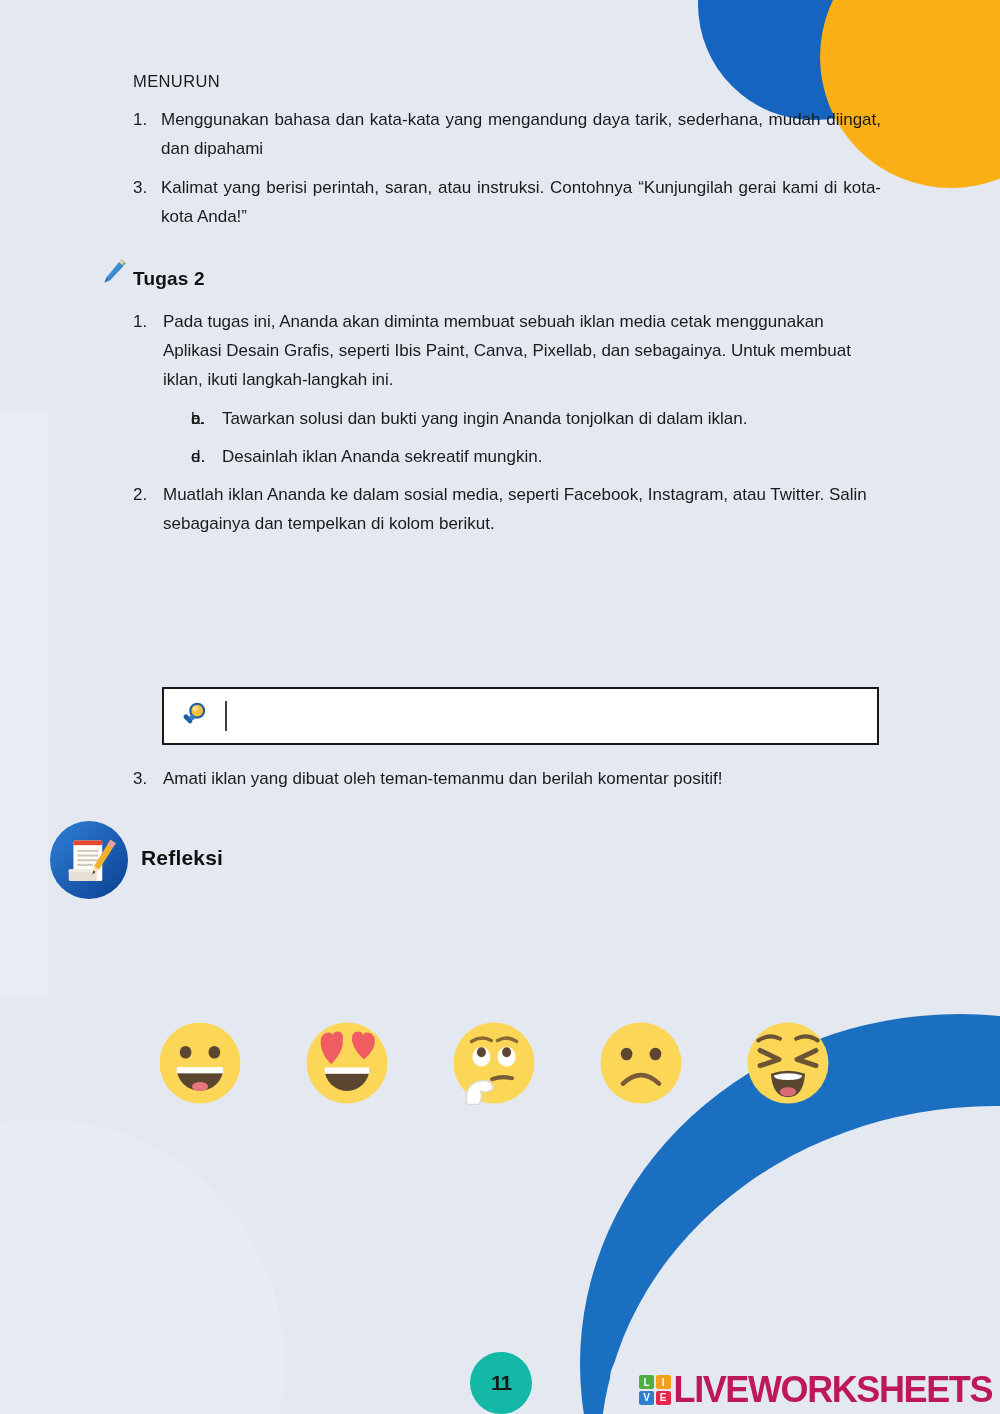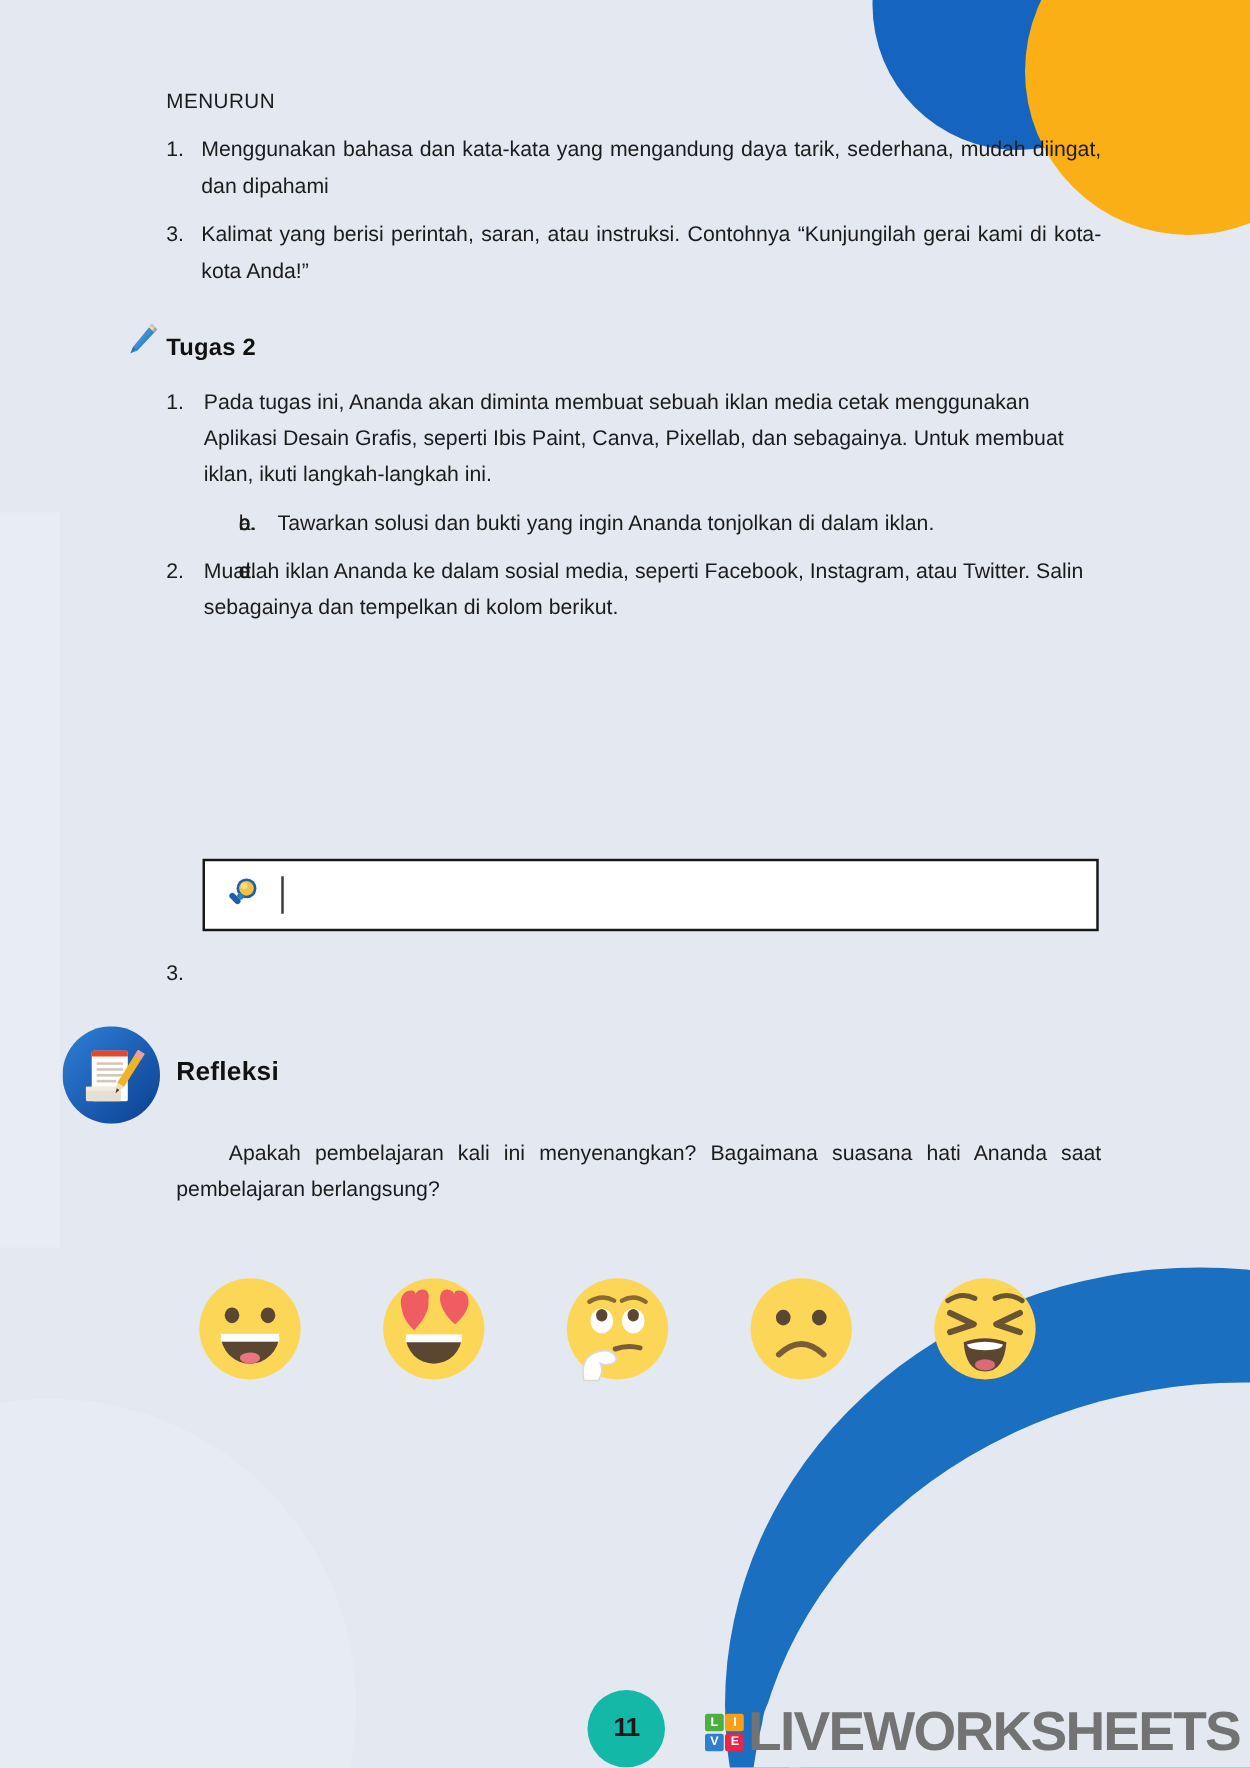--- a/index.html
+++ b/index.html
@@ -165,21 +165,21 @@
   .lw-cell{
     display:flex;align-items:center;justify-content:center;
     font-size:10px;font-weight:bold;color:#fff;border-radius:2px;
     font-family:"Liberation Sans", sans-serif;
   }
   .lw-l{background:#4caf3f;}
   .lw-i{background:#f6a01a;}
   .lw-v{background:#2f7fd1;}
   .lw-e{background:#e8254a;}
   .lw-word{
-    font-size:44px;font-weight:bold;color:#737373;
+    font-size:36px;font-weight:bold;color:#be185d;
     letter-spacing:-1.4px;line-height:1;
   }
 </style>
 </head>
 <body>
 
 <div id="page">
 
   <div class="deco deco-left-panel"></div>
   <div class="deco deco-bl-circle"></div>
@@ -231,20 +231,21 @@
           </li>
           <li>
             <span class="num">c.</span>
             <span>Tawarkan solusi dan bukti yang ingin Ananda tonjolkan di dalam iklan.</span>
           </li>
           <li>
             <span class="num">d.</span>
           </li>
           <li>
             <span class="num">e.</span>
+            <span>Desainlah iklan Ananda sekreatif mungkin.</span>
           </li>
         </ul>
       </li>
       <li style="margin-top:4px;">
         <span class="num">2.</span>
         <span>Muatlah iklan Ananda ke dalam sosial media, seperti Facebook, Instagram, atau Twitter. Salin sebagainya dan tempelkan di kolom berikut.</span>
       </li>
     </ul>
 
     <div class="answer-box">
@@ -254,20 +255,21 @@
         <circle cx="34.5" cy="18" r="5" fill="#f9dd8c"></circle>
         <rect x="11" y="33" width="20" height="9" rx="4.5" transform="rotate(45 21 37)" fill="#1f5fa8"></rect>
         <rect x="24" y="30" width="10" height="8" rx="2" transform="rotate(45 29 34)" fill="#2f7ebd"></rect>
       </svg>
       <div class="caret"></div>
       <input type="text" style="flex: 1 1 0%; border: none; outline: none; font-size: 17px; font-family: &quot;Liberation Sans&quot;, sans-serif; background: transparent; padding: 0px 8px;" placeholder="">
     </div>
 
     <div class="item3">
       <span class="num">3.</span>
+      <span>Amati iklan yang dibuat oleh teman-temanmu dan berilah komentar positif!</span>
     </div>
 
     <svg class="refleksi-ico" viewBox="0 0 100 100">
       <defs>
         <linearGradient id="rg" x1="0" y1="0" x2="1" y2="1">
           <stop offset="0%" stop-color="#2f80d8"></stop>
           <stop offset="100%" stop-color="#0b3f91"></stop>
         </linearGradient>
       </defs>
       <circle cx="50" cy="50" r="50" fill="url(#rg)"></circle>
@@ -282,21 +284,20 @@
       <rect x="24" y="62" width="36" height="15" rx="2" fill="#e6dfd2"></rect>
       <rect x="24" y="62" width="36" height="4" fill="#f2ece0"></rect>
       <g transform="rotate(32 66 50)">
         <rect x="62" y="22" width="8" height="40" fill="#f0b229"></rect>
         <rect x="62" y="22" width="8" height="7" fill="#e8a0a6"></rect>
         <polygon points="62,62 70,62 66,72" fill="#f3ddb3"></polygon>
         <polygon points="64.4,67 67.6,67 66,72" fill="#3b3b3b"></polygon>
       </g>
     </svg>
     <div class="refleksi-title">Refleksi</div>
-    <div class="refleksi-q">Apakah pembelajaran kali ini menyenangkan? Bagaimana suasana hati Ananda saat pembelajaran  berlangsung?</div>
 
     <div class="emoji-row">
 
       <svg class="emoji" viewBox="0 0 100 100">
         <circle cx="50" cy="50" r="45" fill="#fcd757"></circle>
         <ellipse cx="34" cy="38" rx="6.5" ry="7" fill="#5b4632"></ellipse>
         <ellipse cx="66" cy="38" rx="6.5" ry="7" fill="#5b4632"></ellipse>
         <path d="M24 55 h52 a26 26 0 0 1 -52 0 z" fill="#5b4632"></path>
         <rect x="24" y="54.5" width="52" height="7" fill="#ffffff"></rect>
         <ellipse cx="50" cy="76" rx="9" ry="5" fill="#e8757f"></ellipse>

